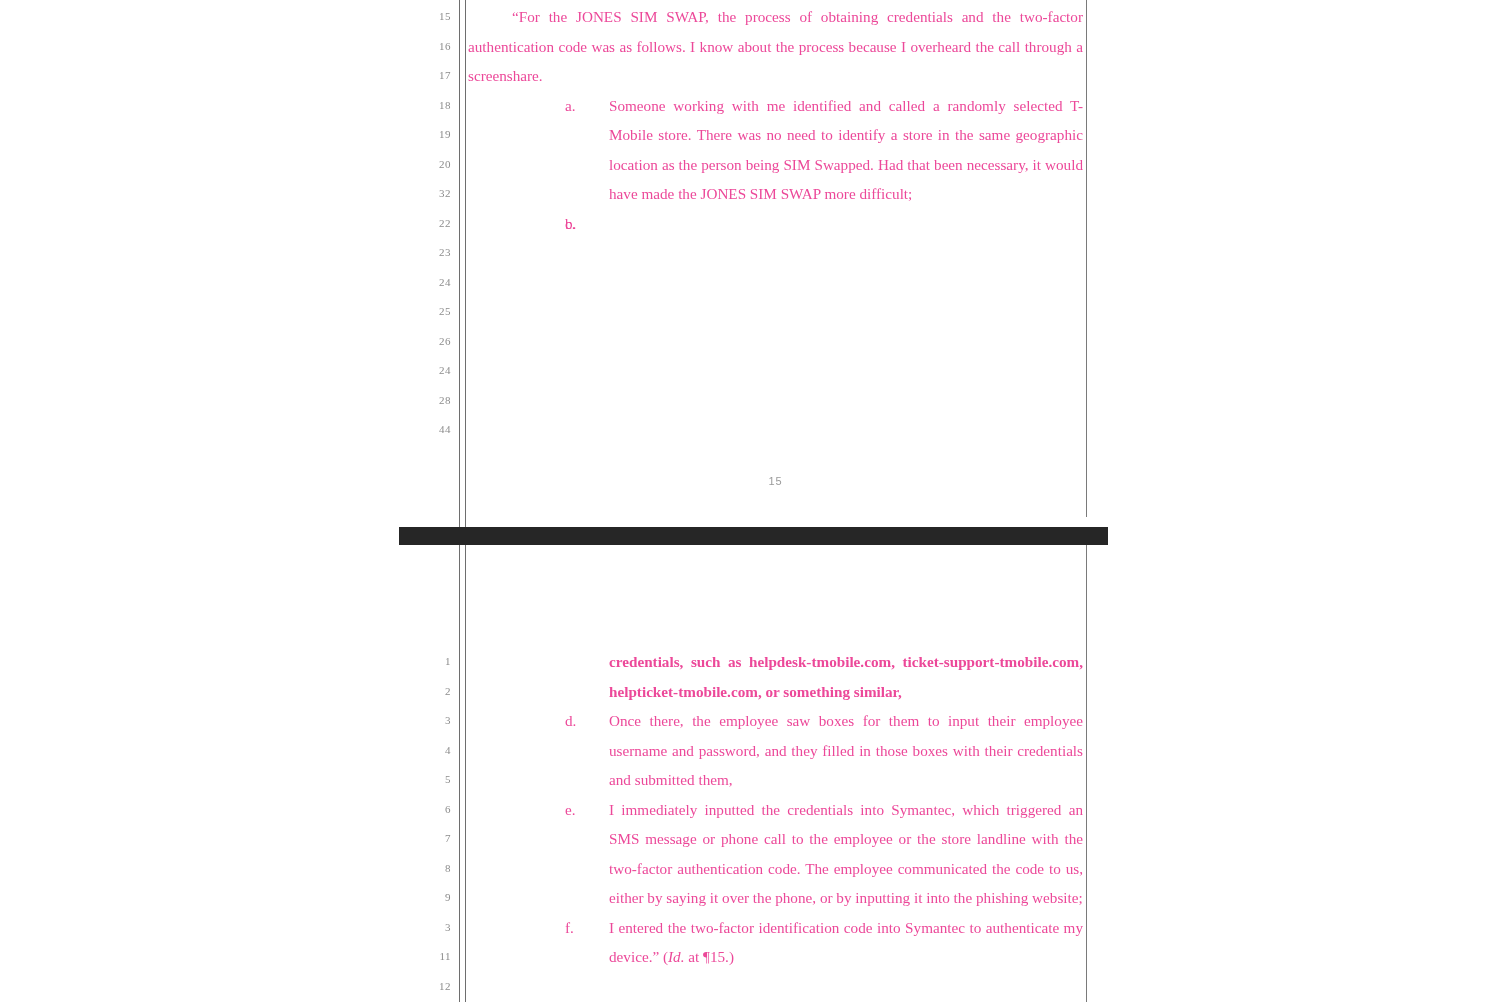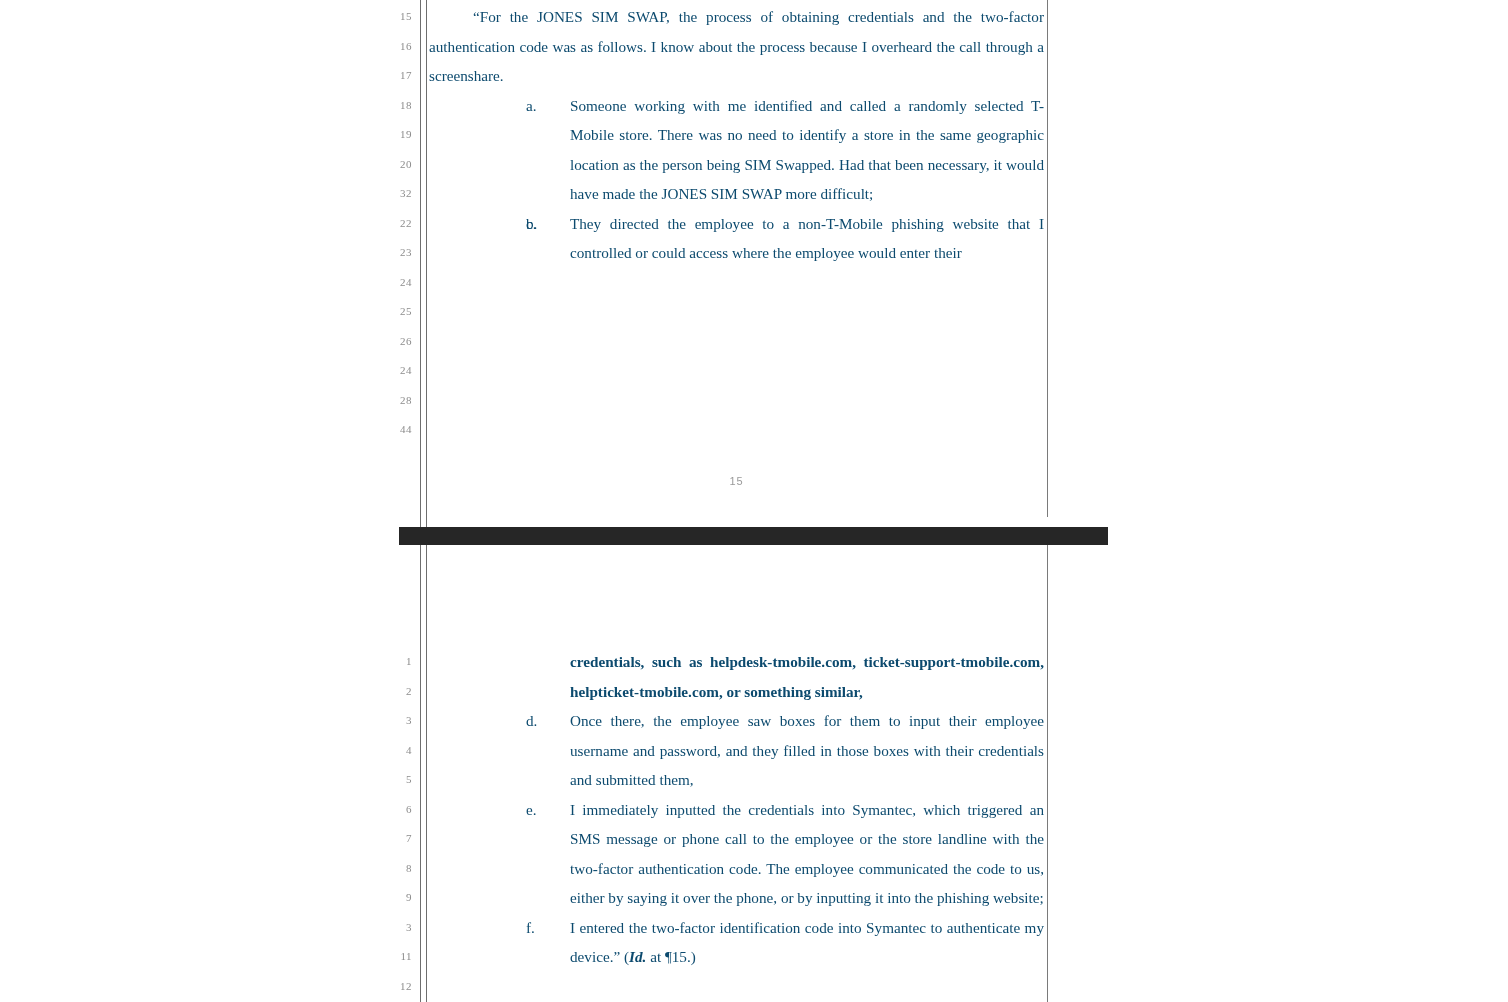--- a/index.html
+++ b/index.html
@@ -14,20 +14,21 @@
     overflow: hidden;
     font-family: "Liberation Serif", "DejaVu Serif", serif;
     color: #000000;
     -webkit-font-smoothing: antialiased;
   }
 
   
   .scan-page {
     position: absolute;
     background: #ffffff;
+    margin-left: 39px;
   }
   #scan-page-1 {
     left: 0px;
     top: 0px;
     width: 1160px;
     height: 527px;
   }
   #scan-page-2 {
     left: 0px;
     top: 545px;
@@ -74,21 +75,21 @@
   }
 
   
   .body-text {
     position: absolute;
     left: 429px;
     width: 615px;
     font-size: 15.2px;
     line-height: 29.5px;
     text-align: justify;
-    color: #0c4a6e;
+    color: #ec4899;
   }
   .para-lead {
     text-indent: 44px;
   }
   .sub-item {
     position: relative;
     padding-left: 141px;
     text-align: justify;
   }
   .sub-item > .sub-marker {
@@ -96,21 +97,21 @@
     left: 97px;
     top: 0;
     width: 30px;
     text-align: left;
   }
   .sub-cont {
     padding-left: 141px;
     text-align: justify;
     font-weight: bold;
   }
-  .italic { font-style: italic; font-weight: bold; }
+  .italic { font-style: italic; }
 
   
   .page-number {
     position: absolute;
     left: 429px;
     width: 615px;
     text-align: center;
     font-family: "Liberation Sans", "DejaVu Sans", sans-serif;
     font-size: 11px;
     color: #9a9a9a;
@@ -158,21 +159,20 @@
     <div class="para-lead">“For the JONES SIM SWAP, the process of obtaining credentials and the two-factor authentication code was as follows.  I know about the process because I overheard the call through a screenshare.</div>
     <div class="sub-item">
       <span class="sub-marker">a.</span>
       <span>Someone working with me identified and called a randomly selected T-Mobile store.  There was no need to identify a store in the same geographic location as the person being SIM Swapped.  Had that been necessary, it would have made the JONES SIM SWAP more difficult;</span>
     </div>
     <div class="sub-item">
       <span class="sub-marker">b.</span>
     </div>
     <div class="sub-item">
       <span class="sub-marker">c.</span>
-      <span>They directed the employee to a non-T-Mobile phishing website that I controlled or could access where the employee would enter their</span>
     </div>
   </div>
 
   <div class="page-number" style="top:475px;">15</div>
 </div>
 
 <div id="page-separator-bar"></div>
 
 <div class="scan-page" id="scan-page-2">
 

